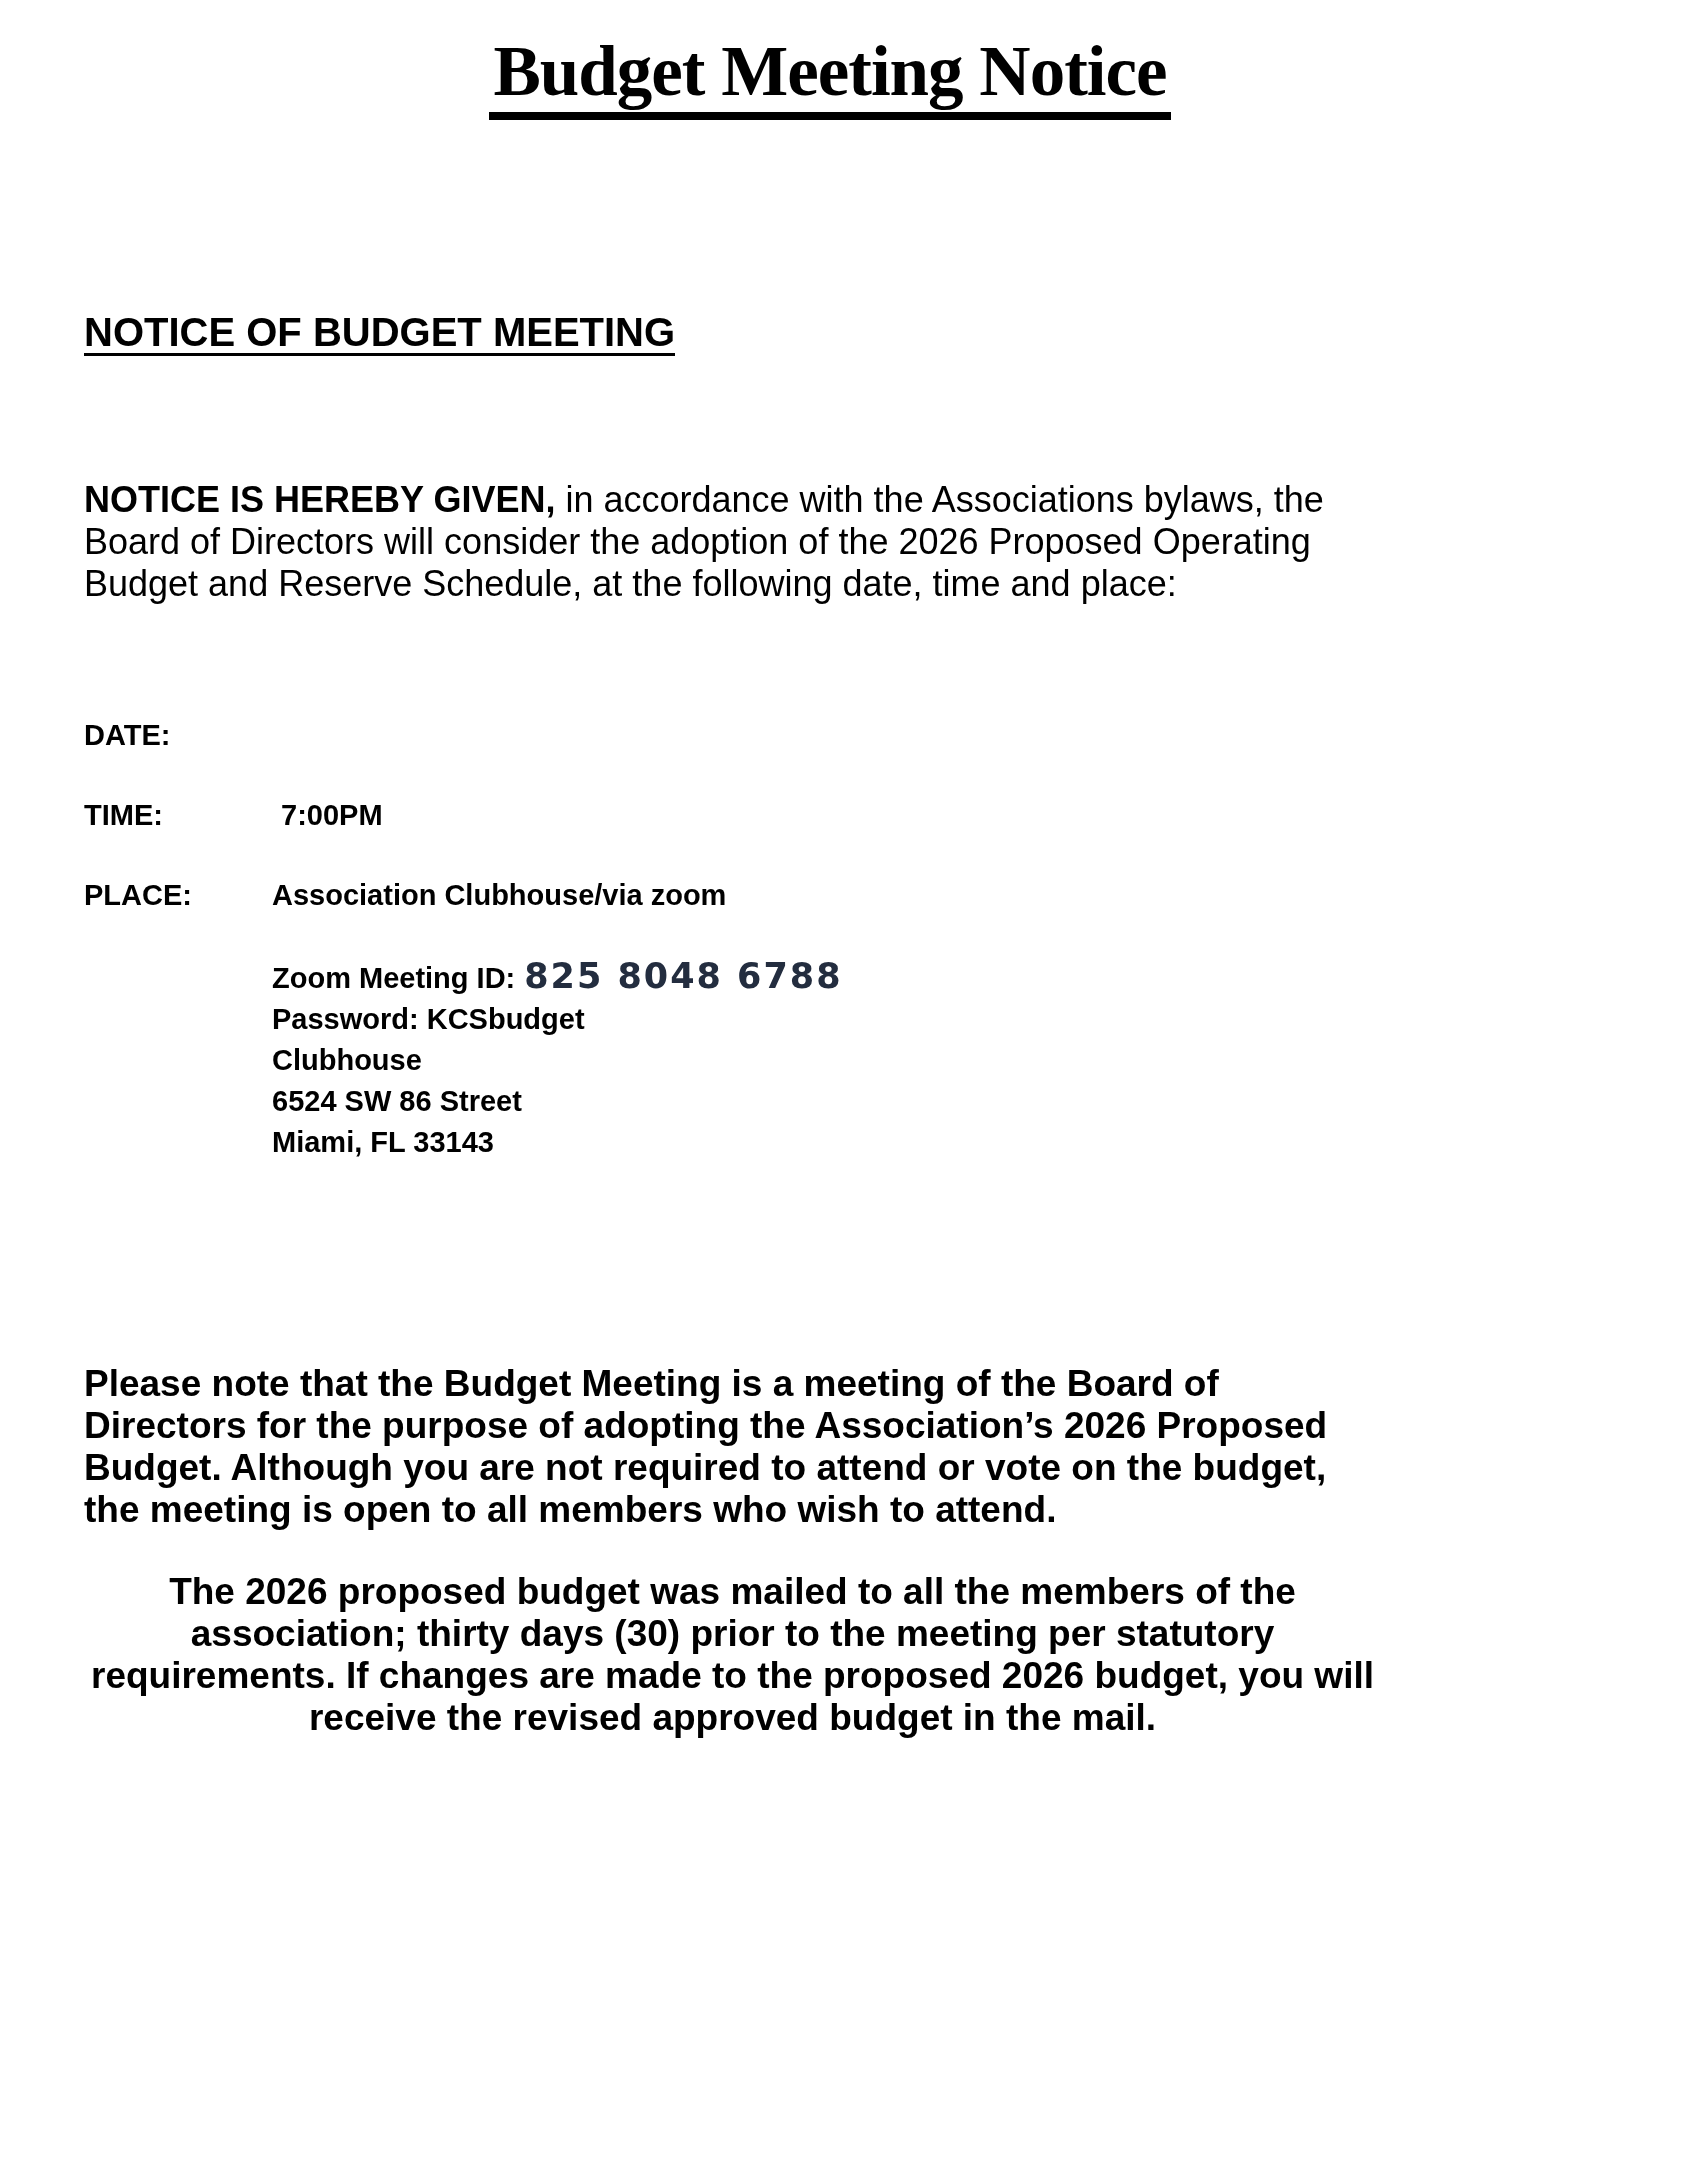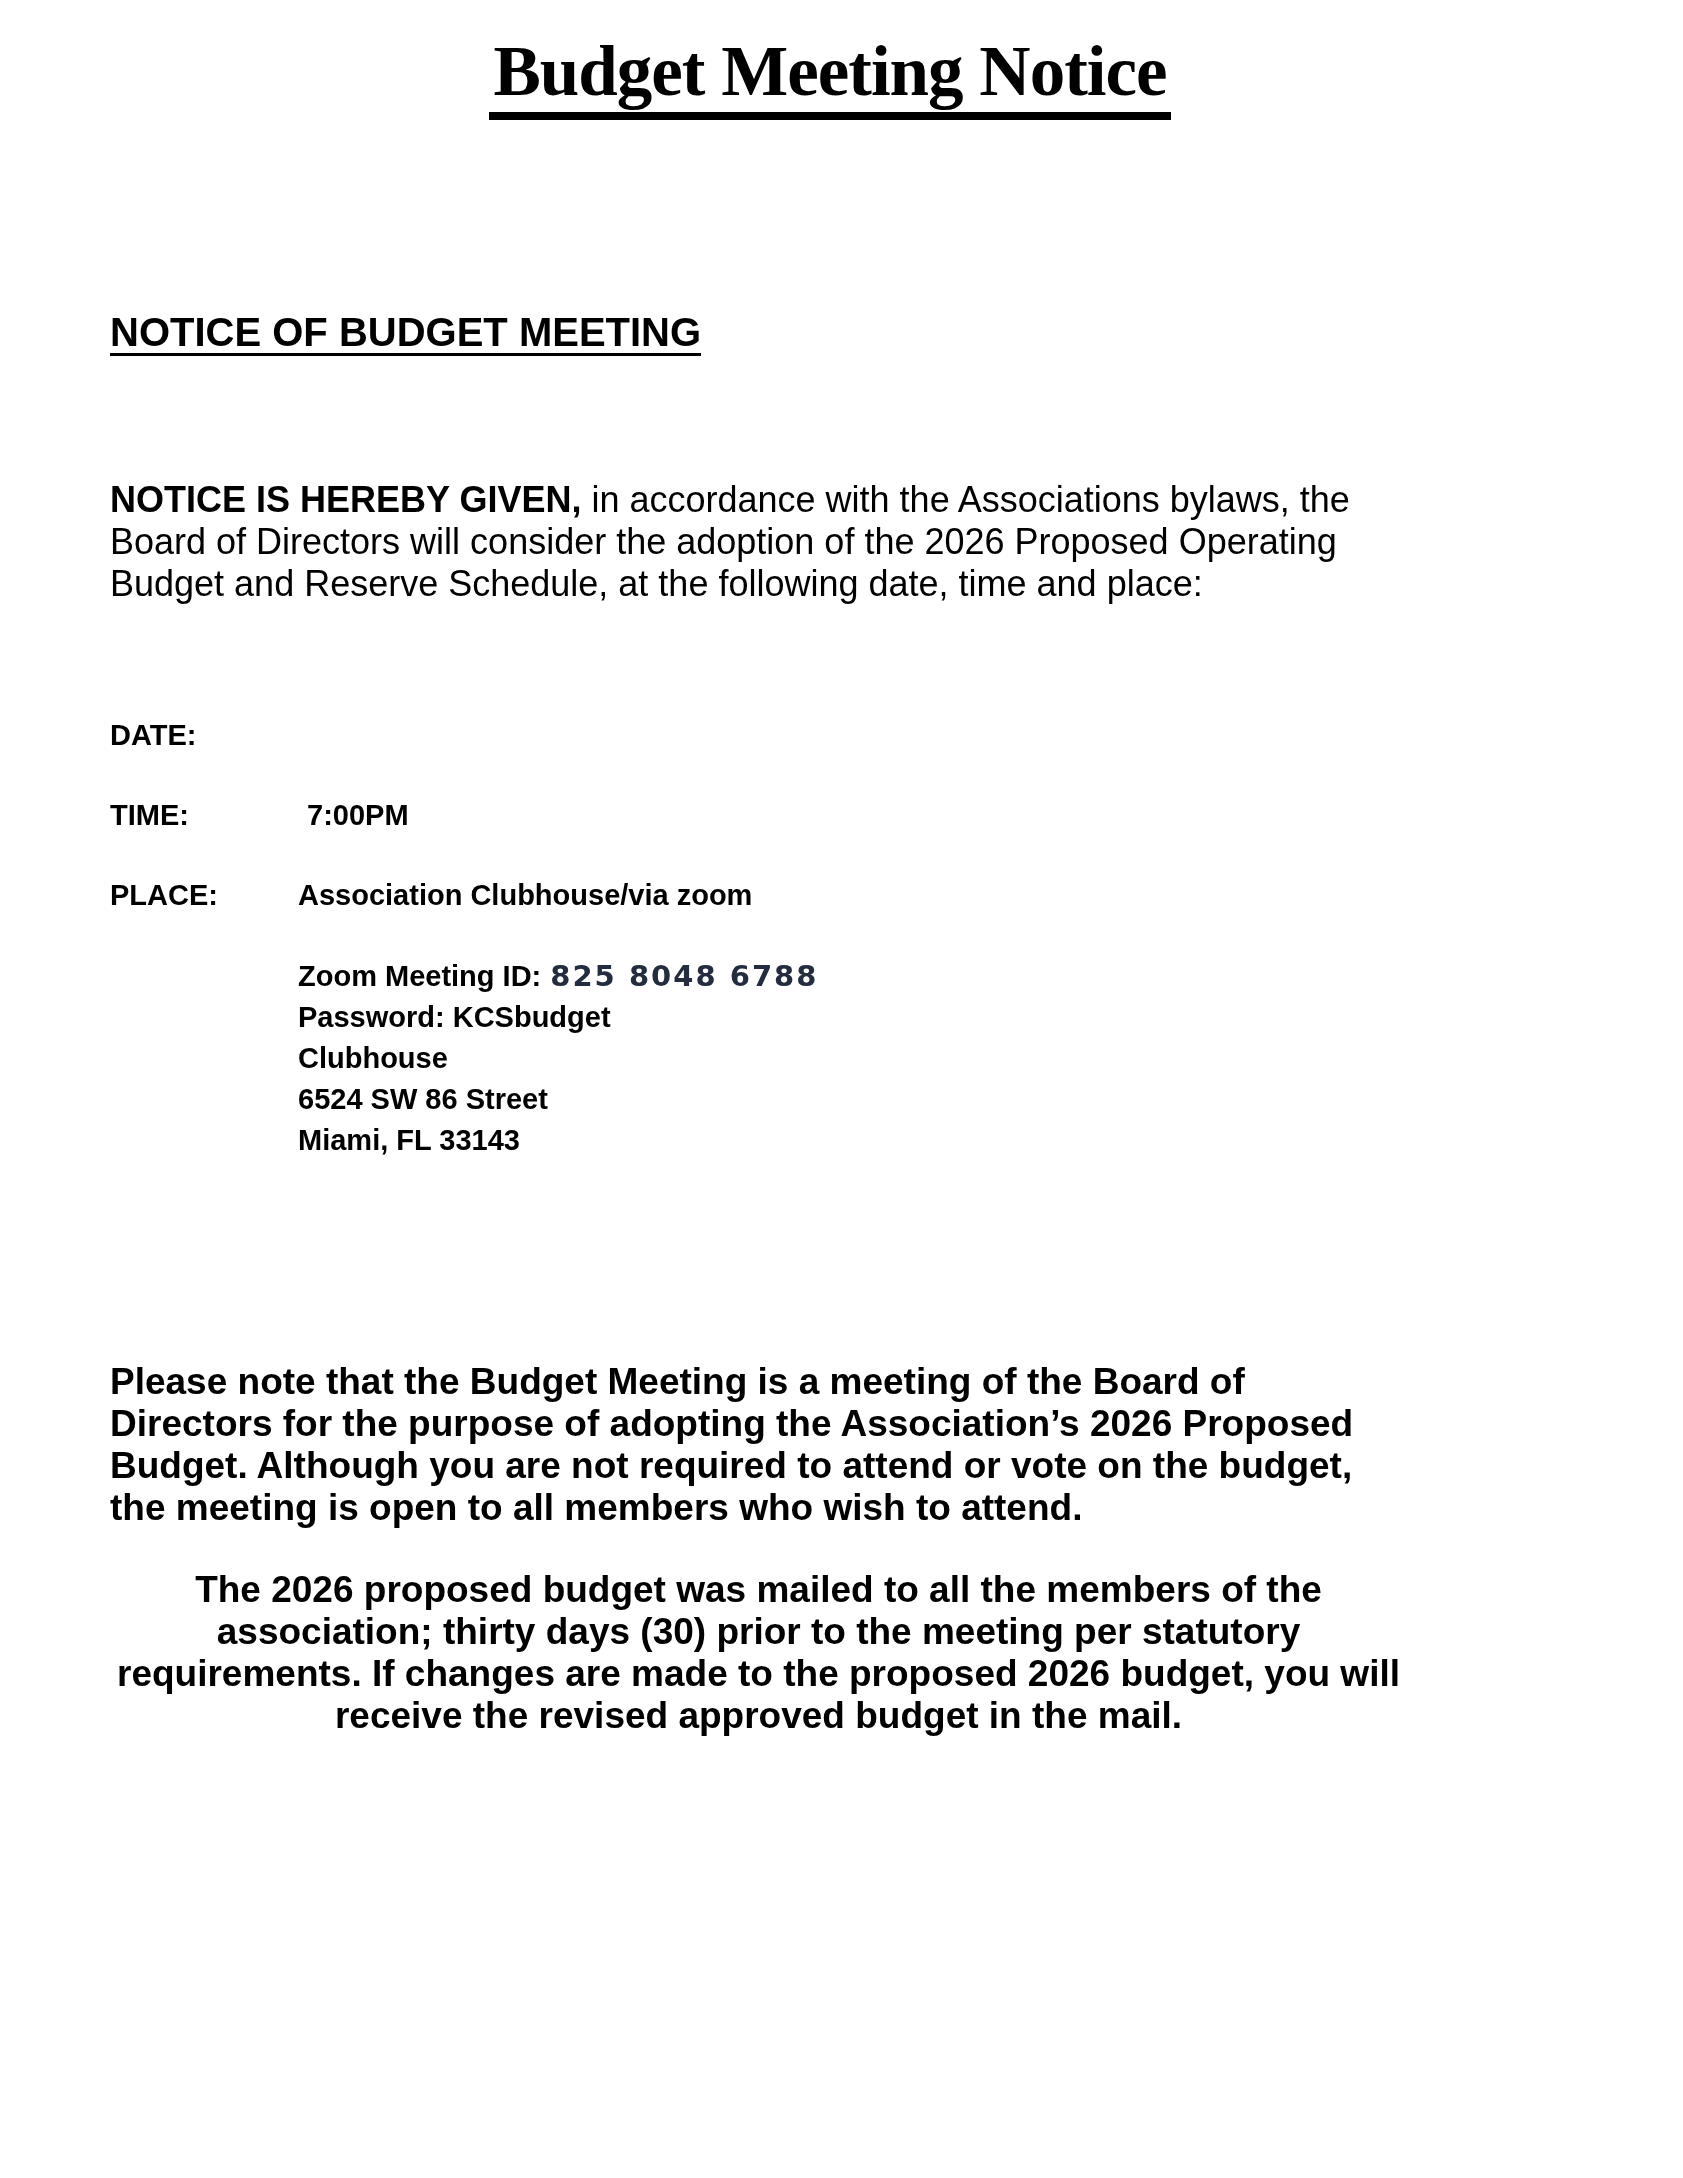--- a/index.html
+++ b/index.html
@@ -7,21 +7,21 @@
   body {
     width: 1683px;
     height: 2178px;
     font-family: "Liberation Sans", sans-serif;
     color: #000000;
     overflow: hidden;
   }
   .page {
     width: 1660px;
     min-height: 2178px;
-    padding: 0 110px;
+    padding: 0 84px;
     background: #ffffff;
   }
   .title-wrap {
     padding-top: 34px;
     text-align: center;
   }
   .doc-title {
     display: inline-block;
     font-family: "Liberation Serif", serif;
     font-weight: 700;
@@ -61,21 +61,21 @@
   .detail-row.row-time .detail-value { padding-left: 9px; }
   .zoom-block {
     margin-left: 188px;
     margin-top: 40px;
     line-height: 41px;
     font-size: 29px;
     font-weight: 700;
   }
   .meeting-id {
     font-family: "DejaVu Sans", sans-serif;
-    font-size: 29px;
+    font-size: 35px;
     letter-spacing: 2px;
     margin-left: 9px;
   }
   .closing {
     font-size: 37px;
     line-height: 42px;
     max-width: 1297px;
     font-weight: 700;
   }
   .closing.first { margin-top: 200px; }

